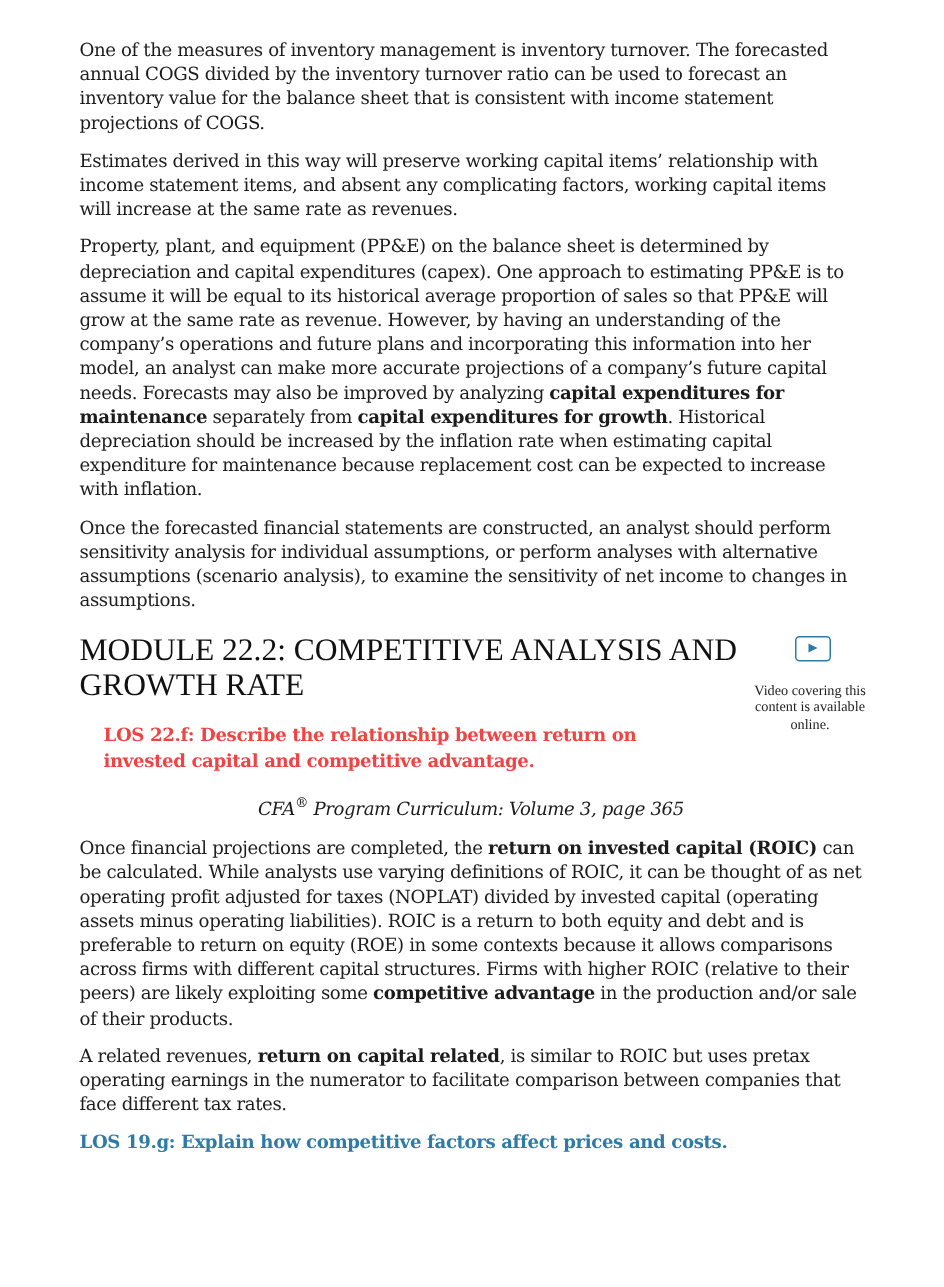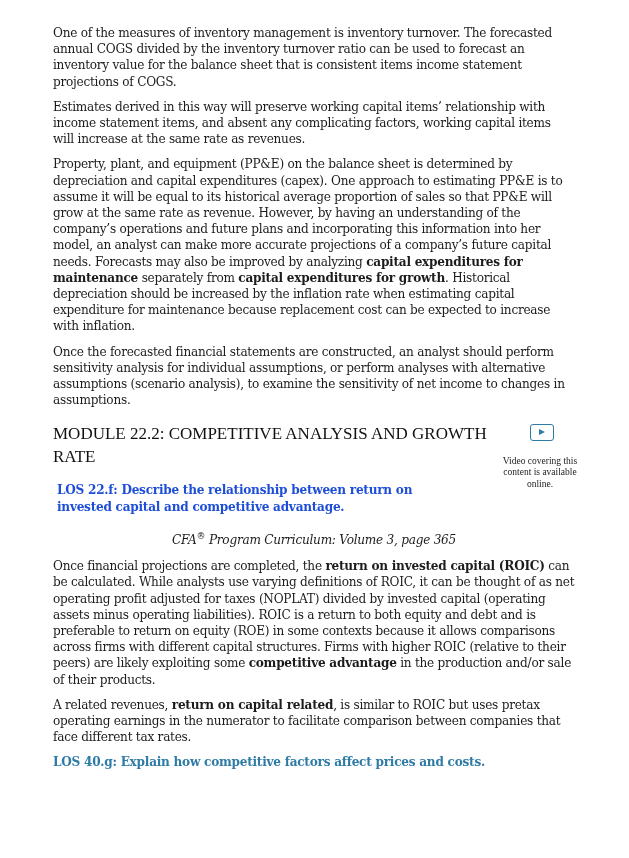--- a/index.html
+++ b/index.html
@@ -3,51 +3,51 @@
 <meta charset="utf-8">
 <style>
   html, body { margin: 0; padding: 0; background: #ffffff; }
   body { width: 629px; height: 858px; overflow: hidden; position: relative; }
   .page { position: absolute; left: 53px; top: 25px; width: 522px; color: #1c1c1c;
           font-family: "DejaVu Serif", serif; font-size: 12.1px; line-height: 16.2px; letter-spacing: -0.25px; }
   p { margin: 0 0 9px 0; }
   p.formula { padding-left: 15px; }
   b { font-weight: bold; }
   .module-row { position: relative; margin-top: 14px; }
-  .module-title { font-family: "Liberation Serif", serif; font-size: 17px; line-height: 23px; font-weight: normal;
+  .module-title { font-family: "Liberation Serif", serif; font-size: 21px; line-height: 23px; font-weight: normal;
                   margin: 0; width: 440px; letter-spacing: 0; color: #111; }
   .video-box { position: absolute; right: -4px; top: 2px; width: 78px; text-align: center; }
   .video-icon { display: inline-block; width: 22px; height: 15px; border: 1.5px solid #2e7ba6; border-radius: 3px;
                 position: relative; margin-left: 4px; }
   .video-icon::after { content: ""; position: absolute; left: 8px; top: 4px; border-left: 6px solid #2e7ba6;
                        border-top: 3.5px solid transparent; border-bottom: 3.5px solid transparent; }
   .video-text { font-family: "Liberation Serif", serif; font-size: 9.5px; line-height: 11.5px; color: #222;
                 margin-top: 10px; letter-spacing: 0; text-align: center; }
-  .los { color: #1d4ed8; font-weight: bold; margin: 14px 0 0 4px; width: 410px; }
+  .los { color: #ef4444; font-weight: bold; margin: 14px 0 0 16px; width: 410px; }
   .curriculum { text-align: center; font-style: italic; margin: 13px 0 10px 0; }
   .curriculum sup { font-size: 9px; font-style: normal; }
   .los-g { color: #2e7ba6; font-weight: bold; margin-top: 8px; }
 </style>
 </head>
 <body>
 
 <div class="page">
-  <p>One of the measures of inventory management is inventory turnover. The forecasted annual COGS divided by the inventory turnover ratio can be used to forecast an inventory value for the balance sheet that is consistent items income statement projections of COGS.</p>
+  <p>One of the measures of inventory management is inventory turnover. The forecasted annual COGS divided by the inventory turnover ratio can be used to forecast an inventory value for the balance sheet that is consistent with income statement projections of COGS.</p>
   <p>Estimates derived in this way will preserve working capital items’ relationship with income statement items, and absent any complicating factors, working capital items will increase at the same rate as revenues.</p>
   <p><span>Property, plant, and equipment (PP&amp;E) on the balance sheet is determined by depreciation and capital expenditures (capex). One approach to estimating PP&amp;E is to assume it will be equal to its historical average proportion of sales so that PP&amp;E will grow at the same rate as revenue. However, by having an understanding of the company’s operations and future plans and incorporating this information into her model, an analyst can make more accurate projections of a company’s future capital needs. Forecasts may also be improved by analyzing </span><b>capital expenditures for maintenance</b><span> separately from </span><b>capital expenditures for growth</b><span>. Historical depreciation should be increased by the inflation rate when estimating capital expenditure for maintenance because replacement cost can be expected to increase with inflation.</span></p>
   <p>Once the forecasted financial statements are constructed, an analyst should perform sensitivity analysis for individual assumptions, or perform analyses with alternative assumptions (scenario analysis), to examine the sensitivity of net income to changes in assumptions.</p>
 
   <div class="module-row">
     <h2 class="module-title">MODULE 22.2: COMPETITIVE ANALYSIS AND GROWTH RATE</h2>
     <div class="video-box">
       <span class="video-icon"></span>
       <div class="video-text">Video covering this content is available online.</div>
     </div>
     <p class="los">LOS 22.f: Describe the relationship between return on invested capital and competitive advantage.</p>
   </div>
 
   <p class="curriculum"><span>CFA</span><sup>®</sup><span> Program Curriculum: Volume 3, page 365</span></p>
 
   <p><span>Once financial projections are completed, the </span><b>return on invested capital (ROIC)</b><span> can be calculated. While analysts use varying definitions of ROIC, it can be thought of as net operating profit adjusted for taxes (NOPLAT) divided by invested capital (operating assets minus operating liabilities). ROIC is a return to both equity and debt and is preferable to return on equity (ROE) in some contexts because it allows comparisons across firms with different capital structures. Firms with higher ROIC (relative to their peers) are likely exploiting some </span><b>competitive advantage</b><span> in the production and/or sale of their products.</span></p>
   <p><span>A related revenues, </span><b>return on capital related</b><span>, is similar to ROIC but uses pretax operating earnings in the numerator to facilitate comparison between companies that face different tax rates.</span></p>
 
-  <p class="los-g">LOS 40.g: Explain how competitive factors affect prices and costs.</p>
+  <p class="los-g">LOS 19.g: Explain how competitive factors affect prices and costs.</p>
 </div>
 
 </body></html>

